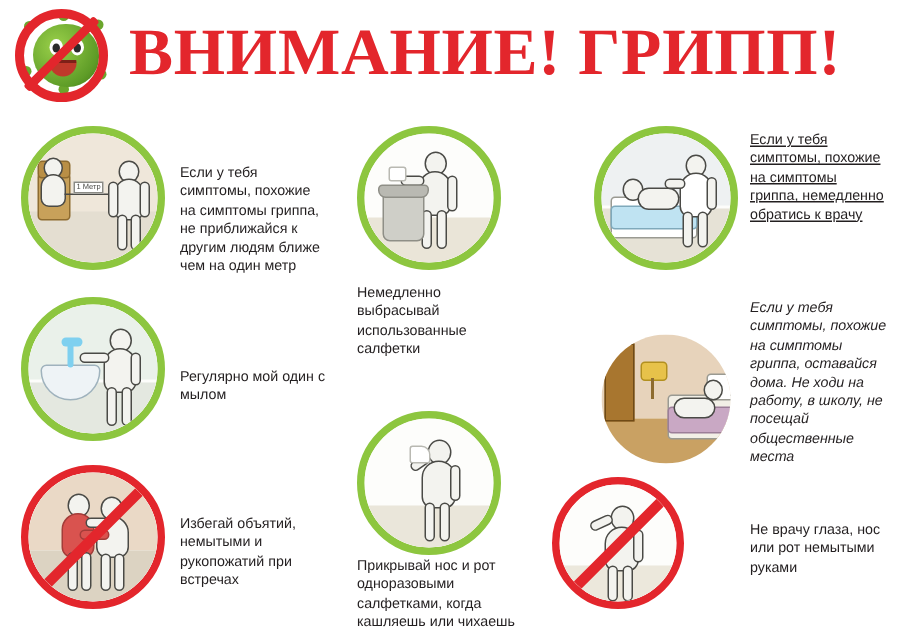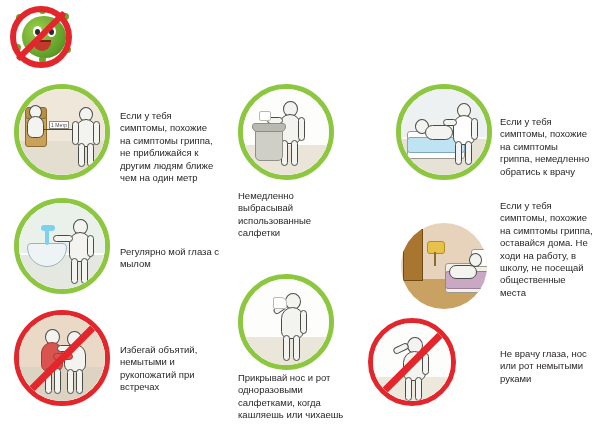--- a/index.html
+++ b/index.html
@@ -141,20 +141,21 @@
       <div class="virus-eye" style="left:27px;top:22px;">
           <i></i>
         </div>
       <div class="virus-eye" style="left:41px;top:22px;">
           <i></i>
         </div>
       <div class="virus-mouth"></div>
       <div class="ring"></div>
       <div class="ring-bar"></div>
     </div>
+    <div class="title">ВНИМАНИЕ! ГРИПП!</div>
   </div>
 
   <div class="tip">
     <div class="circle green" style="left:14px;top:84px;width:96px;height:96px;">
       <div class="scene">
         <div class="wallpaper" style="left:0;top:0;right:0;height:54px;background:#efe7da;"></div>
         <div class="floor" style="height:34px;background:#e4ded1;"></div>
         <div class="chair" style="left:6px;top:26px;width:20px;height:30px;"></div>
         <div class="chair" style="left:6px;top:18px;width:20px;height:10px;background:#b98f46;"></div>
         <div class="head" style="left:10px;top:16px;width:11px;height:12px;"></div>
@@ -200,58 +201,58 @@
         <div class="head" style="left:14px;top:30px;width:12px;height:13px;"></div>
         <div class="torso" style="left:24px;top:36px;width:26px;height:13px;border-radius:10px;"></div>
         <div class="head" style="left:56px;top:14px;width:12px;height:13px;"></div>
         <div class="torso" style="left:52px;top:26px;width:20px;height:28px;background:#ffffff;"></div>
         <div class="limb" style="left:42px;top:30px;width:12px;height:5px;"></div>
         <div class="limb" style="left:70px;top:29px;width:5px;height:20px;"></div>
         <div class="limb" style="left:54px;top:52px;width:5px;height:22px;"></div>
         <div class="limb" style="left:64px;top:52px;width:5px;height:22px;"></div>
       </div>
     </div>
-    <div class="cap" style="left:500px;top:116px;width:92px;">Если у тебя симптомы, похожие на симптомы гриппа, немедленно обратись к врачу</div>
+    <div class="cap" style="left:500px;top:88px;width:92px;text-decoration:underline;">Если у тебя симптомы, похожие на симптомы гриппа, немедленно обратись к врачу</div>
   </div>
 
   <div class="tip">
     <div class="circle green" style="left:14px;top:198px;width:96px;height:96px;">
       <div class="scene">
         <div class="wallpaper" style="left:0;top:0;right:0;height:50px;background:#eaf1ea;"></div>
         <div class="floor" style="height:34px;background:#e4e8e0;"></div>
         <div class="basin" style="left:8px;top:40px;width:38px;height:22px;"></div>
         <div class="water" style="left:26px;top:26px;width:4px;height:16px;"></div>
         <div class="water" style="left:22px;top:22px;width:14px;height:6px;border-radius:6px;"></div>
         <div class="head" style="left:54px;top:16px;width:13px;height:14px;"></div>
         <div class="torso" style="left:50px;top:29px;width:20px;height:28px;"></div>
         <div class="limb" style="left:34px;top:32px;width:18px;height:5px;"></div>
         <div class="limb" style="left:68px;top:32px;width:5px;height:20px;"></div>
         <div class="limb" style="left:52px;top:55px;width:5px;height:24px;"></div>
         <div class="limb" style="left:62px;top:55px;width:5px;height:24px;"></div>
       </div>
     </div>
-    <div class="cap" style="left:120px;top:246px;width:100px;">Регулярно мой глаза с мылом</div>
+    <div class="cap" style="left:120px;top:246px;width:100px;">Регулярно мой один с мылом</div>
   </div>
 
   <div class="tip">
     <div class="circle plain" style="left:396px;top:218px;width:96px;height:96px;border:5px solid #ffffff;">
       <div class="scene">
         <div class="wallpaper" style="left:0;top:0;right:0;height:56px;background:#e7d3bb;"></div>
         <div class="floor" style="height:30px;background:#c9a163;"></div>
         <div class="door" style="left:2px;top:6px;width:18px;height:50px;"></div>
         <div class="lamp-shade" style="left:26px;top:18px;width:16px;height:11px;"></div>
         <div class="lamp-stem" style="left:33px;top:29px;width:2px;height:14px;"></div>
         <div class="bed" style="left:44px;top:40px;width:44px;height:28px;background:#f2efe6;"></div>
         <div class="blanket" style="left:44px;top:48px;width:44px;height:16px;background:#c9a8c4;border-color:#9c7e98;"></div>
         <div class="bed" style="left:70px;top:26px;width:18px;height:16px;background:#ffffff;"></div>
         <div class="head" style="left:68px;top:30px;width:11px;height:12px;"></div>
         <div class="torso" style="left:48px;top:42px;width:26px;height:12px;border-radius:10px;"></div>
       </div>
     </div>
-    <div class="cap" style="left:500px;top:200px;width:94px;">Если у тебя симптомы, похожие на симптомы гриппа, оставайся дома. Не ходи на работу, в школу, не посещай общественные места</div>
+    <div class="cap" style="left:500px;top:200px;width:94px;font-style:italic;">Если у тебя симптомы, похожие на симптомы гриппа, оставайся дома. Не ходи на работу, в школу, не посещай общественные места</div>
   </div>
 
   <div class="tip">
     <div class="circle red" style="left:14px;top:310px;width:96px;height:96px;">
       <div class="scene">
         <div class="wallpaper" style="left:0;top:0;right:0;height:52px;background:#ead9c6;"></div>
         <div class="floor" style="height:34px;background:#dcd3c2;"></div>
         <div class="head" style="left:26px;top:14px;width:13px;height:14px;"></div>
         <div class="torso" style="left:22px;top:27px;width:20px;height:28px;background:#d9534f;border-color:#a33c39;"></div>
         <div class="head" style="left:48px;top:16px;width:13px;height:14px;"></div>

